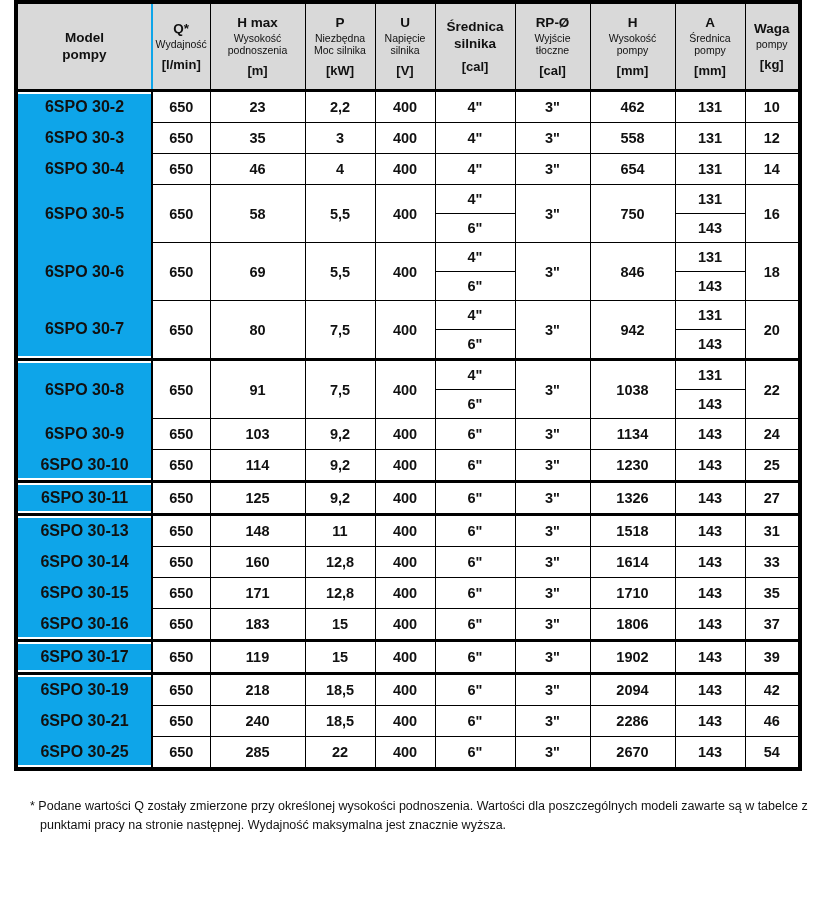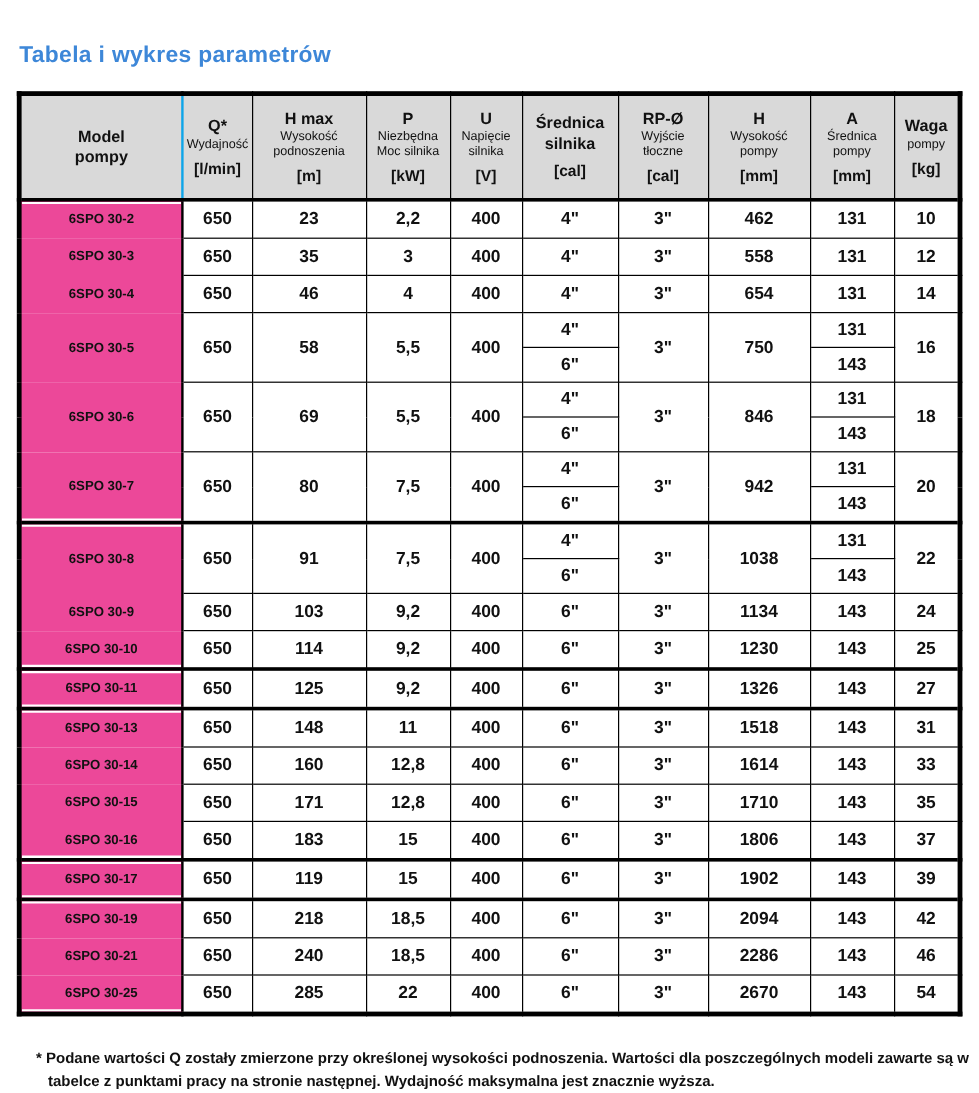--- a/index.html
+++ b/index.html
@@ -60,45 +60,44 @@
     border:1px solid #000;
     text-align:center;
     vertical-align:middle;
     font-weight:700;
     font-size:14.5px;
     padding:0 2px;
     height:30px;
   }
   tr.sub-row td, tr.split-row td{height:28px;}
   td.model{
-    background:#ec4899;
+    background:#0ea5e9;
     border-top:none;border-bottom:none;
     border-right:2px solid #000;
-    font-size:11px;
+    font-size:16px;
   }
   td.model.first{box-shadow:inset 0 2px 0 #ffffff;}
   td.model.last{box-shadow:inset 0 -2px 0 #ffffff;}
   td.model.first.last{box-shadow:inset 0 2px 0 #ffffff, inset 0 -2px 0 #ffffff;margin-top:24px;}
 
   .footnote{
     margin:26px 0 0 16px;
     width:772px;
     font-size:12.5px;
-    font-weight:700;
+    font-weight:400;
     line-height:1.5;
     padding-left:10px;
     text-indent:-10px;
   }
 </style>
 </head>
 <body>
 
 <div class="page">
 
-  <h1 class="page-title" style="color: rgb(61, 135, 216);">Tabela i wykres parametrów</h1>
 
   <table class="params">
     <colgroup>
       <col class="c-model">
         <col class="c-q">
         <col class="c-hmax">
         <col class="c-p">
         <col class="c-u">
       <col class="c-dia">
         <col class="c-outlet">

